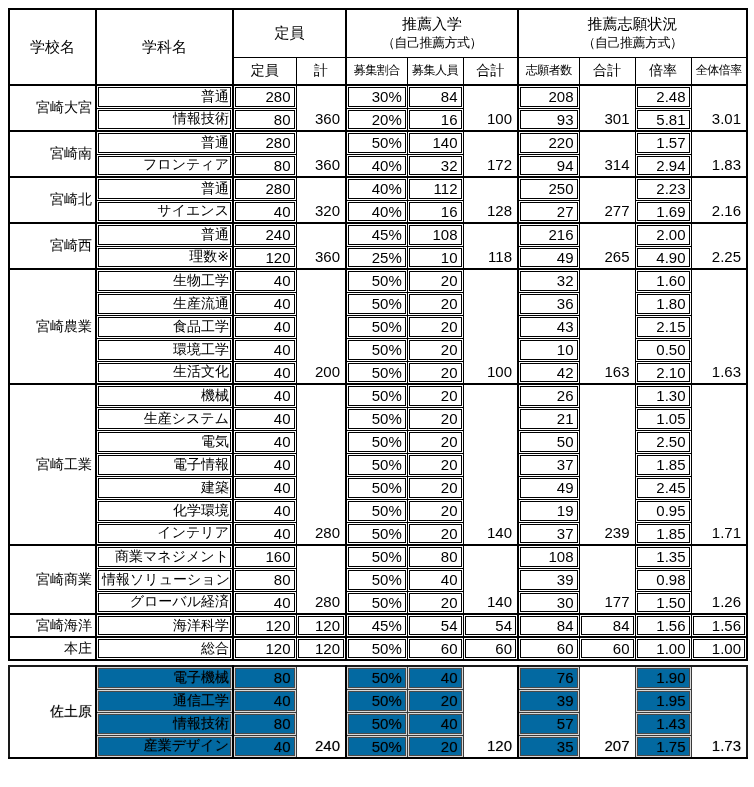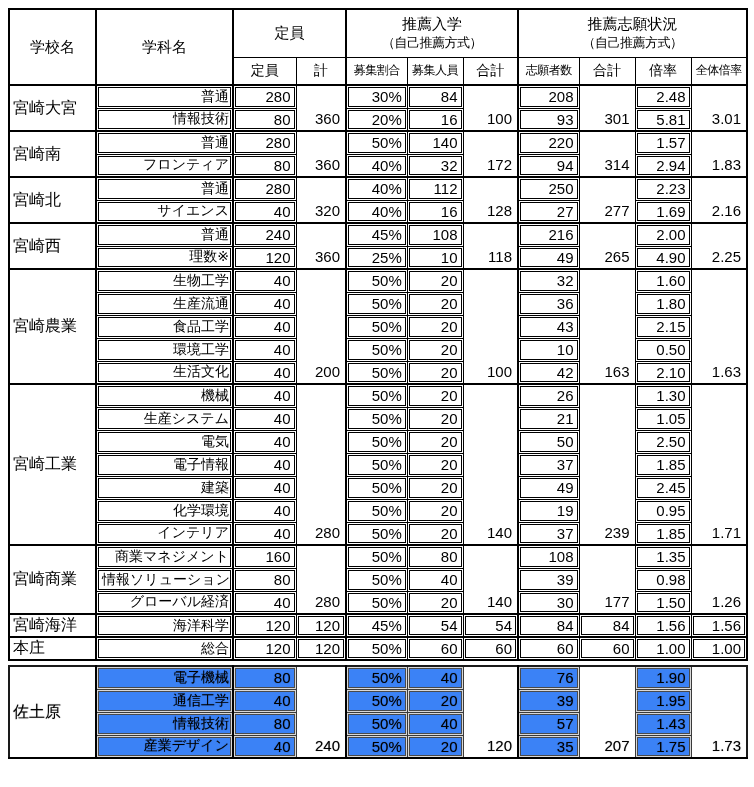--- a/index.html
+++ b/index.html
@@ -46,27 +46,27 @@
     box-shadow: inset 0 0 0 1px #fff, inset 0 0 0 2px #000;
   }
   tbody td.mg { border: 0 solid #000; }
 
   .br2 { border-right: 2px solid #000 !important; }
   .bb2 { border-bottom: 2px solid #000 !important; }
 
   .num { text-align: right; font-size: 15px; padding-right: 5px; }
   .pct { text-align: center; font-size: 15px; padding-left: 23px; }
   .dept { text-align: right; font-size: 14px; padding-left: 5px; }
-  .school { text-align: left; font-size: 16px; vertical-align: middle; }
+  .school { text-align: right; font-size: 14px; vertical-align: middle; }
   .mgv { vertical-align: bottom; padding-bottom: 3px; }
 
   
   table.pasted { margin-top: 4px; border: 2px solid #1a1a1a; }
   table.pasted tbody td.box {
-    background: #3b82f6;
+    background: #0369a1;
     border: 1px solid #3a3a3a;
     box-shadow: inset 0 0 0 1px #d8d8d8, inset 0 0 0 2px #4a4a4a;
   }
   table.pasted tbody td { text-shadow: 0 0 1px rgba(0,0,0,0.45); }
 </style>
 </head>
 <body>
 
 <div class="sheet">
 

